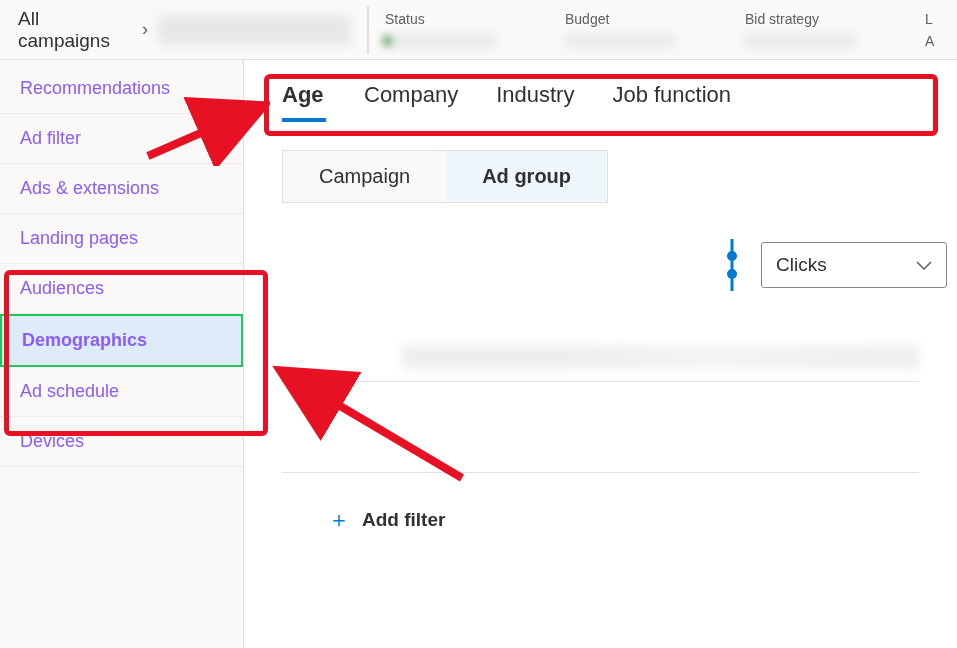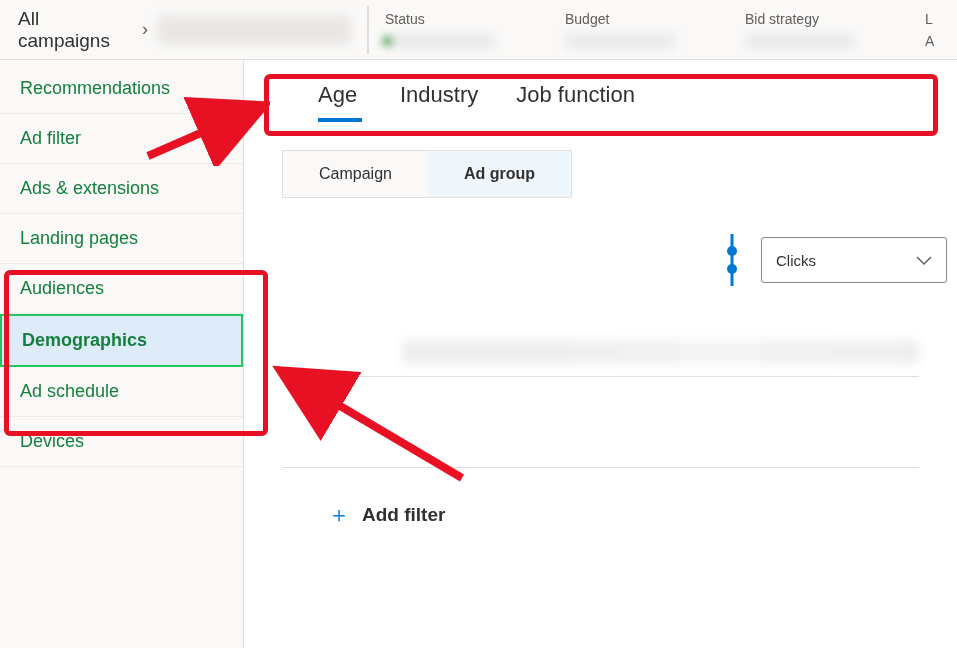--- a/index.html
+++ b/index.html
@@ -31,60 +31,60 @@
 
     .sidebar {
       width: 244px;
       background: #faf9f8;
       border-right: 1px solid #e1dfdd;
       padding-top: 4px;
     }
     .side-item {
       padding: 14px 20px;
       font-size: 18px;
-      color: #15803d;
+      color: #8b5cf6;
       border-bottom: 1px solid #edebe9;
       cursor: pointer;
       background: #faf9f8;
     }
     .side-item.active {
       background: #deecf9;
       font-weight: 600;
       border: 2px solid #22c55e;
     }
 
     .main { flex: 1; background: #fff; position: relative; padding: 0 0 0 0; overflow: hidden; }
 
     .tabs-demo {
       display: flex;
       gap: 38px;
       padding: 22px 30px 0 38px;
       font-size: 22px;
       color: #323130;
     }
     .tabs-demo .tab { padding-bottom: 14px; cursor: pointer; }
-    .tabs-demo .tab.active { font-weight: 400; margin-left: 36px; }
+    .tabs-demo .tab.active { font-weight: 700; }
     .tabs-demo .tab.active::after {
       content: "";
       display: block;
       height: 4px;
       background: #0078d4;
       width: 44px;
       margin-top: 10px;
     }
 
     .subtabs {
       display: flex;
       margin: 14px 0 0 38px;
       border: 1px solid #e1dfdd;
       width: fit-content;
     }
     .subtab {
       padding: 14px 36px;
-      font-size: 16px;
+      font-size: 20px;
       color: #323130;
       cursor: pointer;
       background: #faf9f8;
     }
     .subtab.active { background: #eff6fc; font-weight: 600; }
 
     .controls-row {
       display: flex;
       align-items: center;
       justify-content: flex-end;
@@ -94,21 +94,21 @@
     .slider-icon svg { display: block; }
     .dropdown {
       width: 186px;
       height: 46px;
       border: 1px solid #8a8886;
       border-radius: 3px;
       display: flex;
       align-items: center;
       justify-content: space-between;
       padding: 0 14px;
-      font-size: 15px;
+      font-size: 19px;
       cursor: pointer;
       background: #fff;
     }
     .dropdown .chev { color: #605e5c; }
 
     .blur-line {
       margin: 54px 38px 0 38px;
       height: 30px;
       border-bottom: 1px solid #e1dfdd;
       padding-bottom: 36px;
@@ -193,20 +193,21 @@
       <div class="side-item">Landing pages</div>
       <div class="side-item">Audiences</div>
       <div class="side-item active">Demographics</div>
       <div class="side-item">Ad schedule</div>
       <div class="side-item">Devices</div>
     </div>
 
   <div class="main">
     <div class="tabs-demo" id="demo-tabs">
         <div class="tab active">Age</div>
+        <div class="tab">Company</div>
         <div class="tab">Industry</div>
         <div class="tab">Job function</div>
       </div>
 
     <div class="subtabs">
       <div class="subtab">Campaign</div>
       <div class="subtab active">Ad group</div>
     </div>
 
     <div class="controls-row">

